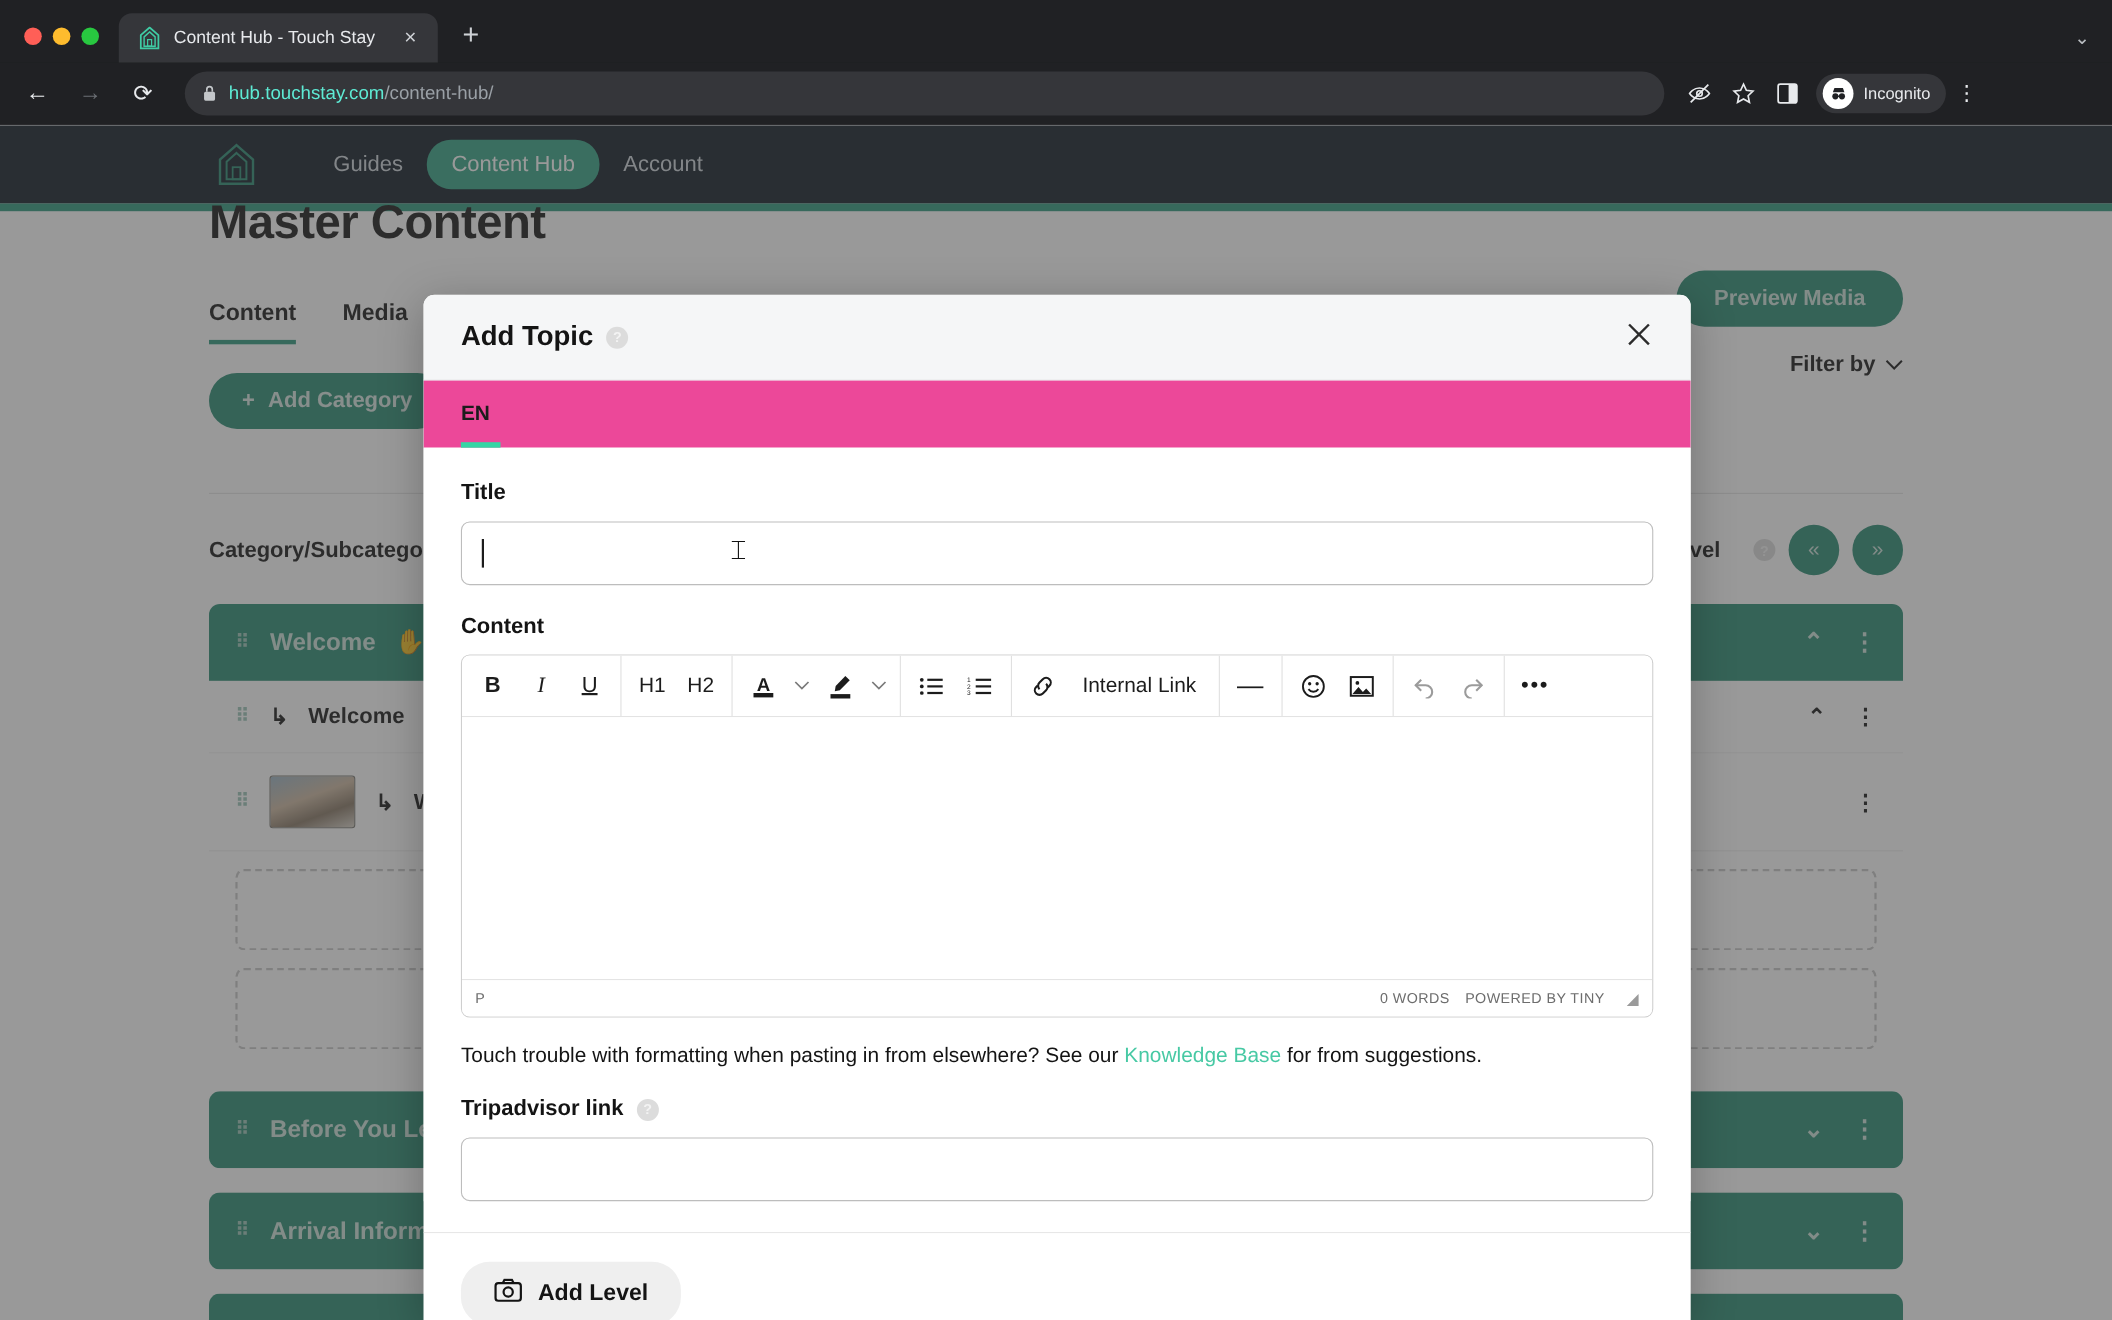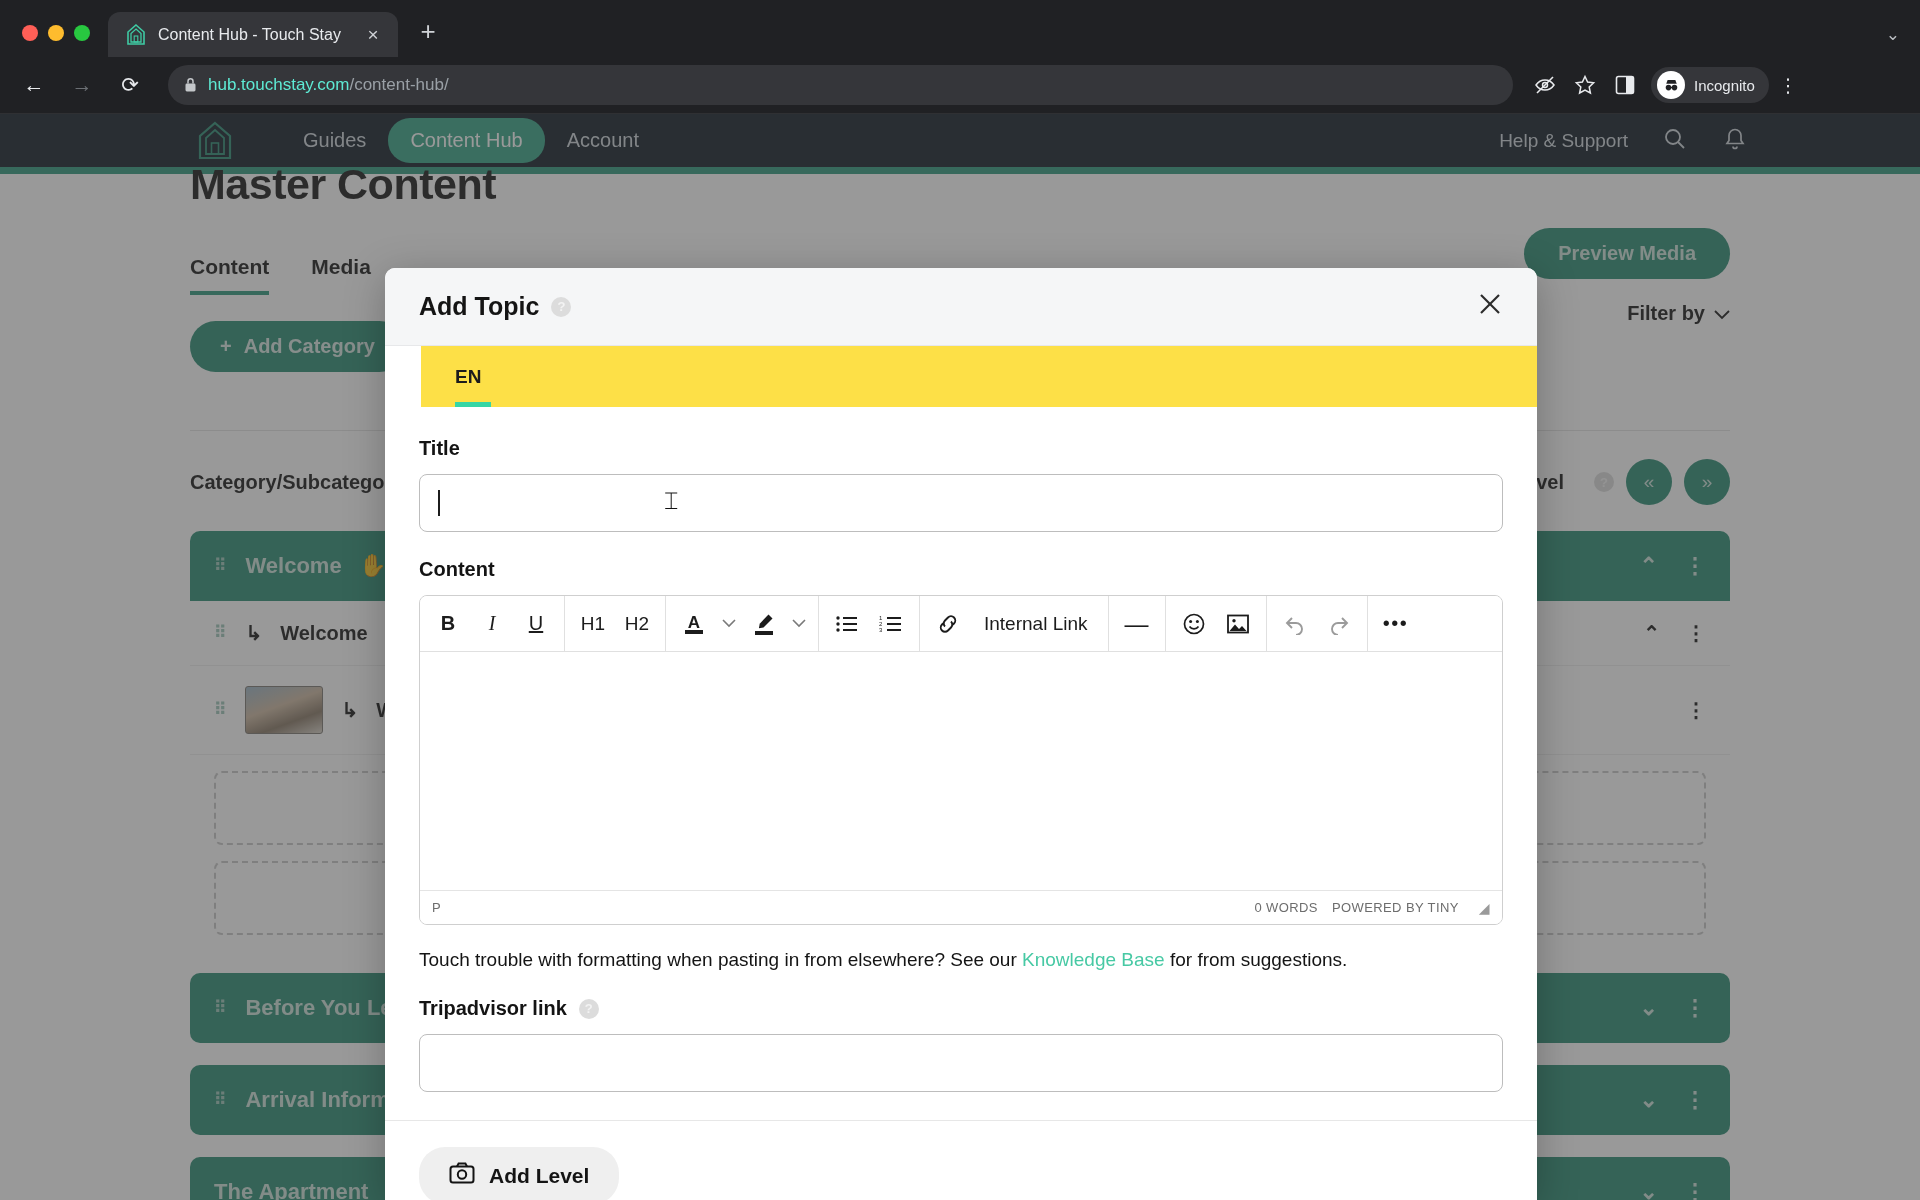--- a/index.html
+++ b/index.html
@@ -77,21 +77,21 @@
   }
   .incog-label { color: #e8eaed; font-size: 15px; }
   .kebab-tb { color: #e8eaed; font-size: 19px; width: 30px; text-align: center; }
 
   
   .app {
     position: absolute; top: 114px; left: 0; width: 1920px; height: 1086px;
     background: #ffffff; overflow: hidden;
   }
   .app-nav {
-    height: 53px; background: #15202b; display: flex; align-items: center;
+    height: 71px; background: #15202b; display: flex; align-items: center;
     padding: 0 32px; gap: 0;
   }
   .brand-logo { margin-left: 165px; width: 36px; height: 40px; }
   .nav-links { display: flex; align-items: center; gap: 0; margin-left: 48px; }
   .nav-link {
     color: #cfd6dc; font-size: 20px; padding: 11px 22px; border-radius: 22px; white-space: nowrap;
   }
   .nav-link.active { background: #3aa588; color: #ffffff; }
   .nav-right { margin-left: auto; display: flex; align-items: center; gap: 34px; padding-right: 140px; }
   .nav-help { color: #cfd6dc; font-size: 19px; }
@@ -165,21 +165,21 @@
     height: 78px; background: #f5f6f7; display: flex; align-items: center;
     padding: 0 34px; border-bottom: 1px solid #e7e8ea;
   }
   .modal-title { font-size: 25px; font-weight: 700; color: #141414; }
   .help-badge {
     width: 20px; height: 20px; border-radius: 50%; background: #dcdcdc; color: #f3f3f3;
     font-size: 13px; font-weight: 700; display: inline-flex; align-items: center;
     justify-content: center; margin-left: 12px;
   }
   .modal-close { margin-left: auto; color: #2b2b2b; font-size: 28px; line-height: 1; }
-  .lang-tabs { background: #fde047; padding: 20px 34px 0 34px; margin-left: 36px; }
+  .lang-tabs { background: #ec4899; padding: 20px 34px 0 34px; }
   .lang-tab {
     display: inline-block; font-size: 19px; font-weight: 700; color: #1c1c1c;
     padding-bottom: 14px; border-bottom: 5px solid #36d6a5; min-width: 36px;
   }
   .modal-body { padding: 30px 34px 0 34px; background: #fff; }
   .field-label { font-size: 20px; font-weight: 700; color: #141414; display: flex; align-items: center; }
   .text-input {
     margin-top: 14px; height: 58px; border: 1px solid #bdbdbd; border-radius: 8px;
     display: flex; align-items: center; padding: 0 18px; background: #fff; position: relative;
   }
@@ -301,35 +301,20 @@
         <svg width="36" height="40" viewBox="0 0 36 40">
             <path d="M18 2 L33 15 V37 H3 V15 Z" fill="none" stroke="#2f8e76" stroke-width="2.2"></path>
             <path d="M18 9 L27 17 V33 H9 V17 Z" fill="none" stroke="#2f8e76" stroke-width="1.8"></path>
             <rect x="14.5" y="22" width="7" height="11" fill="none" stroke="#2f8e76" stroke-width="1.6"></rect>
           </svg>
       </span>
       <div class="nav-links">
         <span class="nav-link">Guides</span>
         <span class="nav-link active">Content Hub</span>
         <span class="nav-link">Account</span>
-      </div>
-      <div class="nav-right">
-        <span class="nav-help">Help &amp; Support</span>
-        <span>
-          <svg width="26" height="26" viewBox="0 0 26 26">
-              <circle cx="11" cy="11" r="7" fill="none" stroke="#cfd6dc" stroke-width="1.8"></circle>
-              <line x1="16" y1="16" x2="22" y2="22" stroke="#cfd6dc" stroke-width="1.8"></line>
-            </svg>
-        </span>
-        <span>
-          <svg width="26" height="26" viewBox="0 0 26 26">
-              <path d="M13 3.5a6 6 0 016 6v5l2 3H5l2-3v-5a6 6 0 016-6z" fill="none" stroke="#cfd6dc" stroke-width="1.7"></path>
-              <path d="M11 20.5a2 2 0 004 0" fill="none" stroke="#cfd6dc" stroke-width="1.7"></path>
-            </svg>
-        </span>
       </div>
     </div>
     <div class="teal-strip"></div>
 
     <div class="page-body">
       <div class="page-title">Master Content</div>
 
       <div class="btn-preview">Preview Media</div>
       <div class="filter-by">
         <span>Filter by</span>

